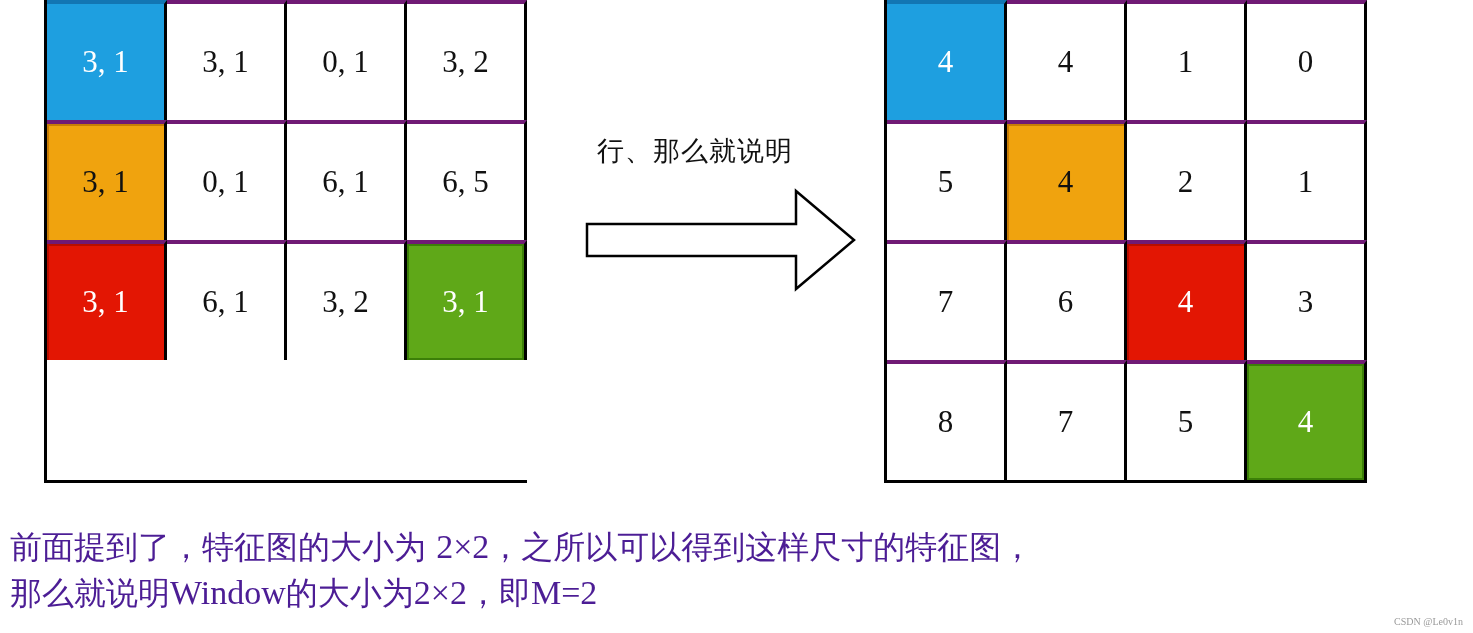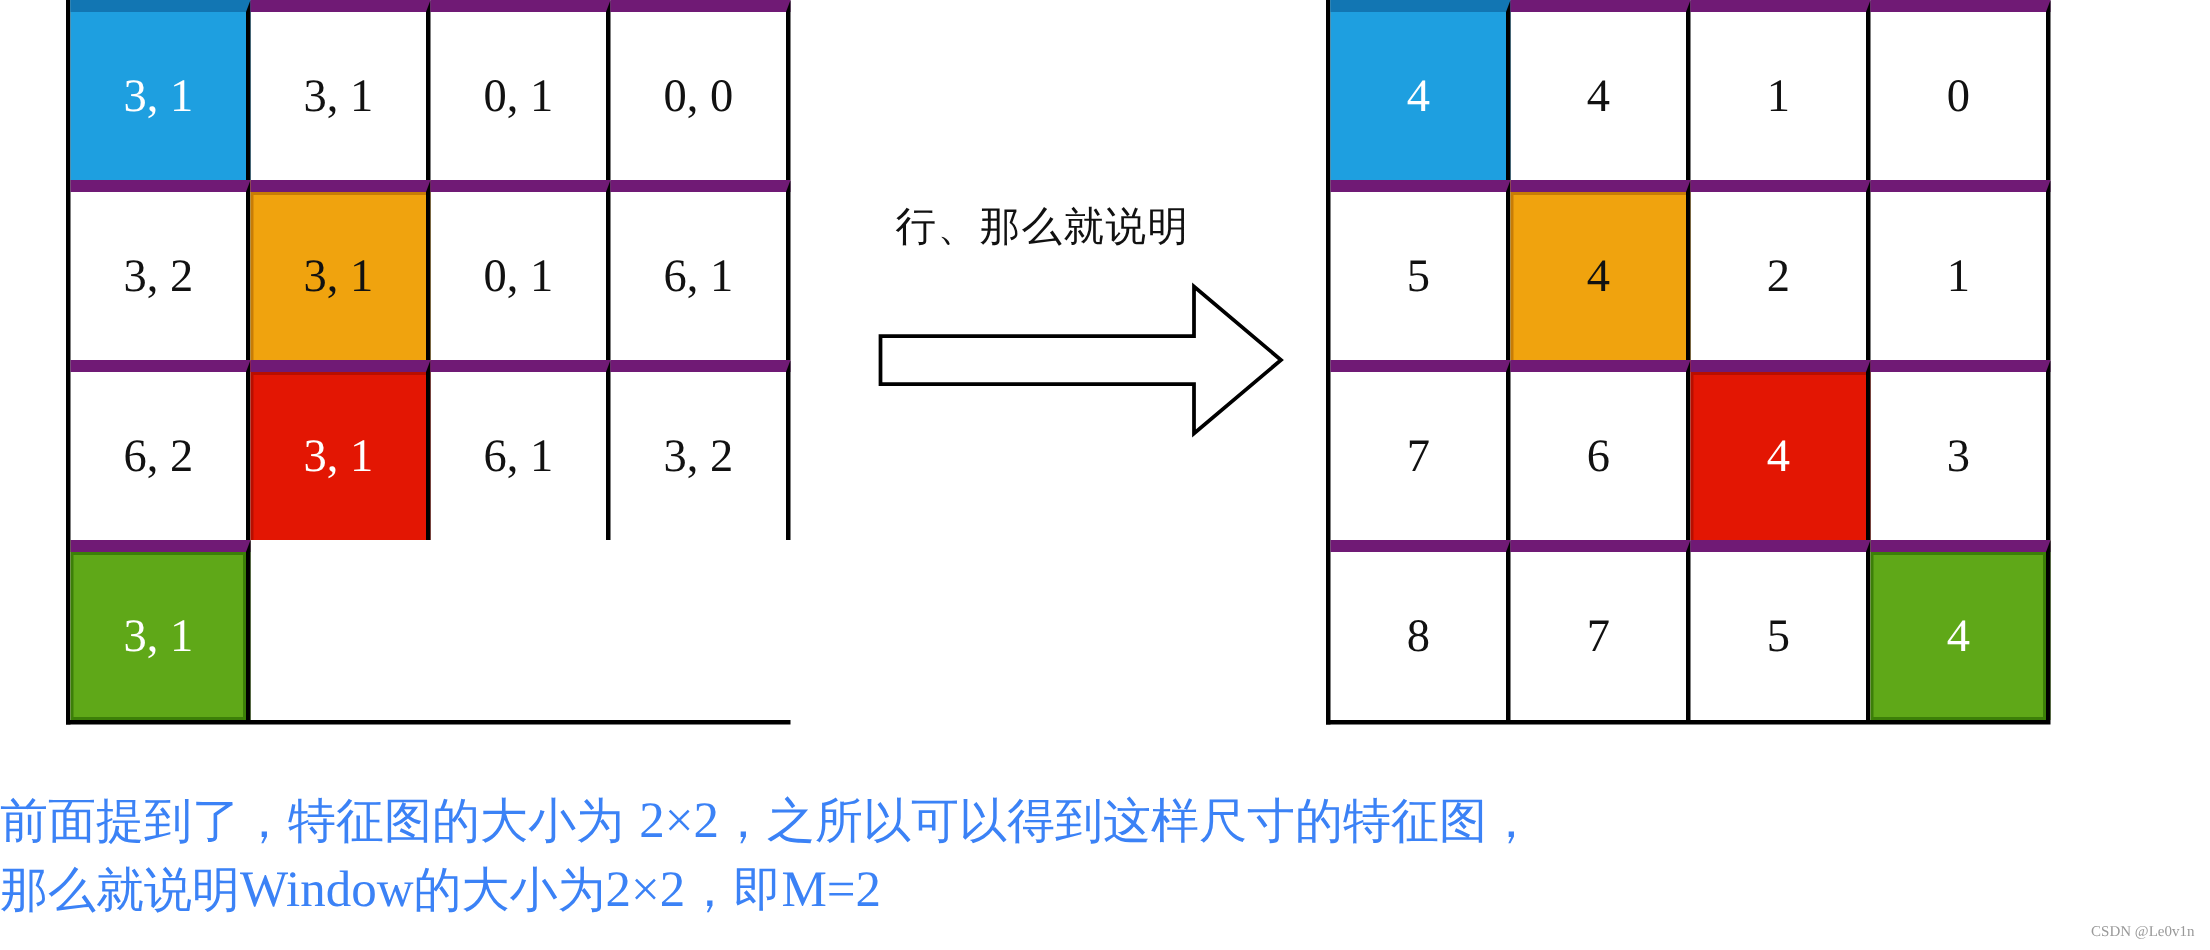--- a/index.html
+++ b/index.html
@@ -9,65 +9,64 @@
     }
     .grid {
       position: absolute; top: 0px;
       display: grid; grid-template-columns: repeat(4, 120px); grid-template-rows: repeat(4, 120px);
       border-left: 3px solid #000; border-bottom: 3px solid #000;
     }
     #grid-left { left: 44px; }
     #grid-right { left: 884px; }
     .cell {
       box-sizing: border-box;
-      border-right: 3px solid #000; border-top: 8px solid #701a75;
+      border-right: 3px solid #000; border-top: 4px solid #701a75;
       display: flex; align-items: center; justify-content: center;
       font-size: 31px; color: #111;
       font-family: "Liberation Serif", serif;
     }
     .cell.hl { color: #fff; }
     .cell.hl-dark { color: #111; }
     .cell.blue { background: #1e9fe0; border-top-color: #1276b3; }
     .cell.orange { background: #f0a30e; box-shadow: inset 2px 2px 0 #c77c06; }
     .cell.red { background: #e31603; box-shadow: inset 2px 2px 0 #b80e00; }
     .cell.green { background: #5fa818; box-shadow: inset 0 0 0 2px #3c7f08; }
     #label {
       position: absolute; left: 597px; top: 133px;
       font-family: "DejaVu Sans", "Liberation Sans", sans-serif; font-size: 27px; color: #111;
       letter-spacing: 1px;
     }
     #arrow { position: absolute; left: 584px; top: 188px; }
     .caption {
-      position: absolute; left: 0;
-      font-family: "DejaVu Sans", "Liberation Sans", sans-serif; font-size: 32px; color: #3b82f6;
+      position: absolute; left: 10px;
+      font-family: "DejaVu Sans", "Liberation Sans", sans-serif; font-size: 32px; color: #4c1d95;
       white-space: nowrap;
     }
     .caption .serif { font-family: "Liberation Serif", serif; font-size: 34px; }
     #caption-1 { top: 526px; }
     #caption-2 { top: 572px; }
     #watermark {
       position: absolute; right: 10px; bottom: 6px;
       font-family: Liberation Serif, serif; font-size: 10px; color: #999;
     }
   </style>
 </head>
 <body>
 
 <div id="grid-left" class="grid">
   <div class="cell hl blue">3, 1</div>
   <div class="cell">3, 1</div>
   <div class="cell">0, 1</div>
-  <div class="cell">0, 0</div>
 
   <div class="cell">3, 2</div>
   <div class="cell hl-dark orange">3, 1</div>
   <div class="cell">0, 1</div>
 
   <div class="cell">6, 1</div>
-  <div class="cell">6, 2</div>
+  <div class="cell">6, 5</div>
   <div class="cell hl red">3, 1</div>
 
   <div class="cell">6, 1</div>
   <div class="cell">3, 2</div>
   <div class="cell hl green">3, 1</div>
 </div>
 
 <div id="label">行、那么就说明</div>
 
 <svg id="arrow" width="275" height="104" viewBox="0 0 275 104">

